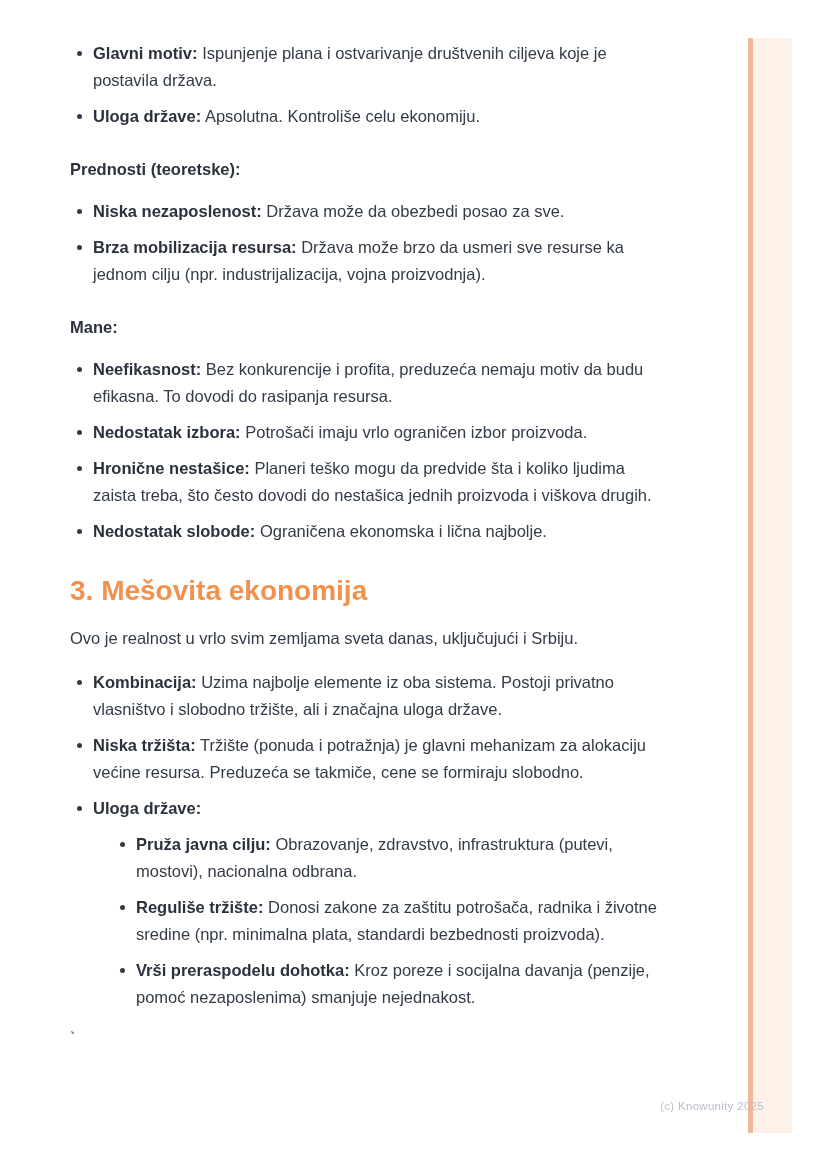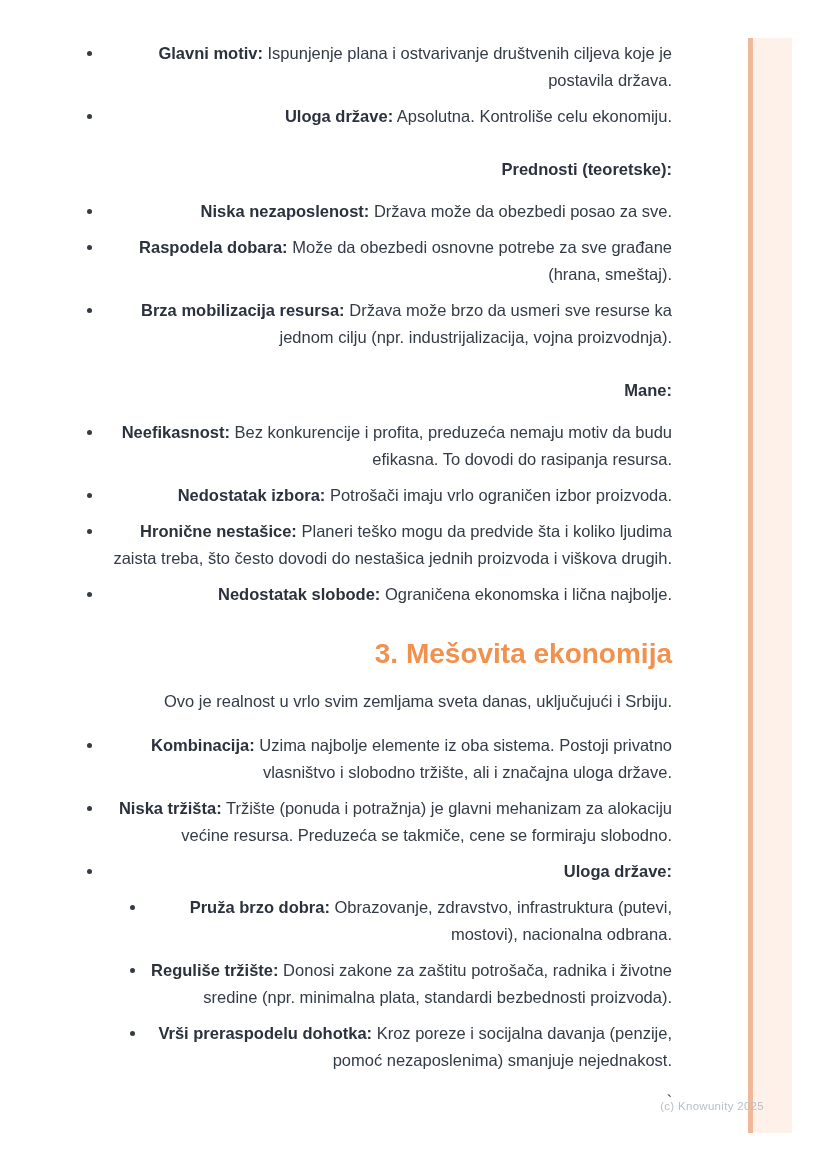--- a/index.html
+++ b/index.html
@@ -6,25 +6,24 @@
   body {
     width:828px; height:1171px;
     background:#ffffff;
     font-family:"Liberation Sans", sans-serif;
     position:relative;
     overflow:hidden;
     color:var(--text-color, #333b47);
   }
   .content {
     position:absolute;
-    left:80px; top:40px;
+    left:70px; top:40px;
     width:592px;
     font-size:16.5px;
     line-height:27px;
-    text-align:right;
   }
   ul.bullets { list-style:none; margin:0; padding:0; }
   ul.bullets > li {
     position:relative;
     padding-left:23px;
     margin-bottom:9px;
   }
   ul.bullets > li::before {
     content:"";
     position:absolute;
@@ -95,24 +94,20 @@
   </ul>
 
   <h3 class="sub-heading">Prednosti (teoretske):</h3>
 
   <ul class="bullets">
     <li>
       <span class="lbl">Niska nezaposlenost:</span>
       <span>Država može da obezbedi posao za sve.</span>
     </li>
     <li>
-      <span class="lbl">Raspodela dobara:</span>
-      <span>Može da obezbedi osnovne potrebe za sve građane (hrana, smeštaj).</span>
-    </li>
-    <li>
       <span class="lbl">Brza mobilizacija resursa:</span>
       <span>Država može brzo da usmeri sve resurse ka jednom cilju (npr. industrijalizacija, vojna proizvodnja).</span>
     </li>
   </ul>
 
   <h3 class="sub-heading">Mane:</h3>
 
   <ul class="bullets">
     <li>
       <span class="lbl">Neefikasnost:</span>
@@ -142,21 +137,21 @@
       <span>Uzima najbolje elemente iz oba sistema. Postoji privatno vlasništvo i slobodno tržište, ali i značajna uloga države.</span>
     </li>
     <li>
       <span class="lbl">Niska tržišta:</span>
       <span>Tržište (ponuda i potražnja) je glavni mehanizam za alokaciju većine resursa. Preduzeća se takmiče, cene se formiraju slobodno.</span>
     </li>
     <li>
       <span class="lbl">Uloga države:</span>
       <ul class="bullets">
         <li>
-          <span class="lbl">Pruža brzo dobra:</span>
+          <span class="lbl">Pruža javna cilju:</span>
           <span>Obrazovanje, zdravstvo, infrastruktura (putevi, mostovi), nacionalna odbrana.</span>
         </li>
         <li>
           <span class="lbl">Reguliše tržište:</span>
           <span>Donosi zakone za zaštitu potrošača, radnika i životne sredine (npr. minimalna plata, standardi bezbednosti proizvoda).</span>
         </li>
         <li>
           <span class="lbl">Vrši preraspodelu dohotka:</span>
           <span>Kroz poreze i socijalna davanja (penzije, pomoć nezaposlenima) smanjuje nejednakost.</span>
         </li>

